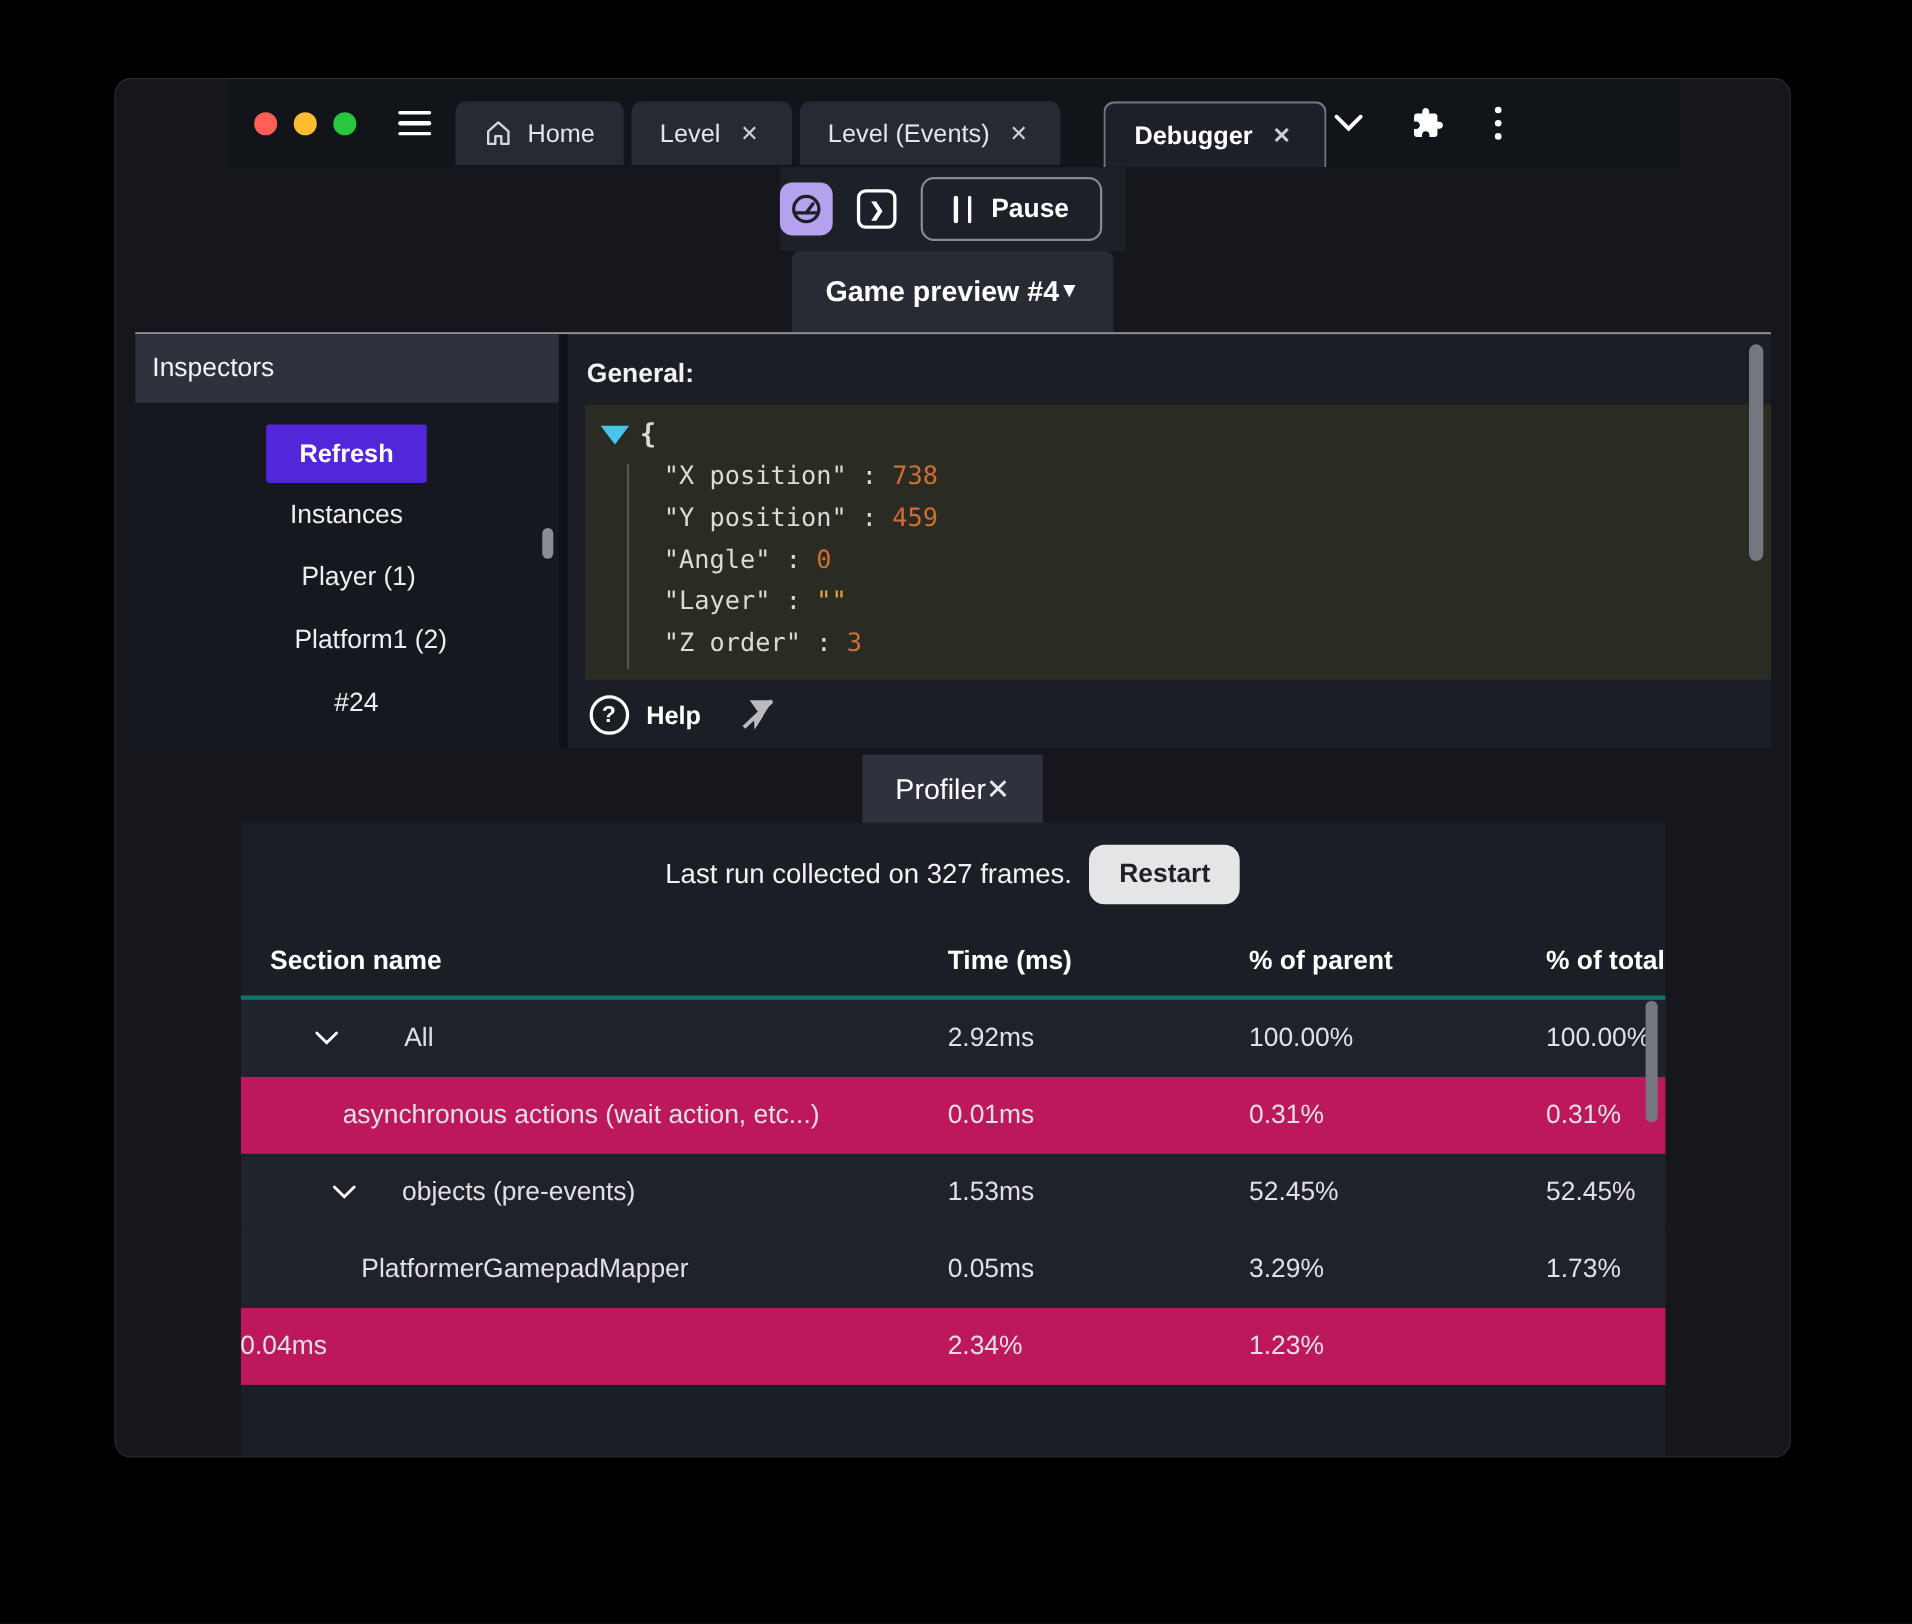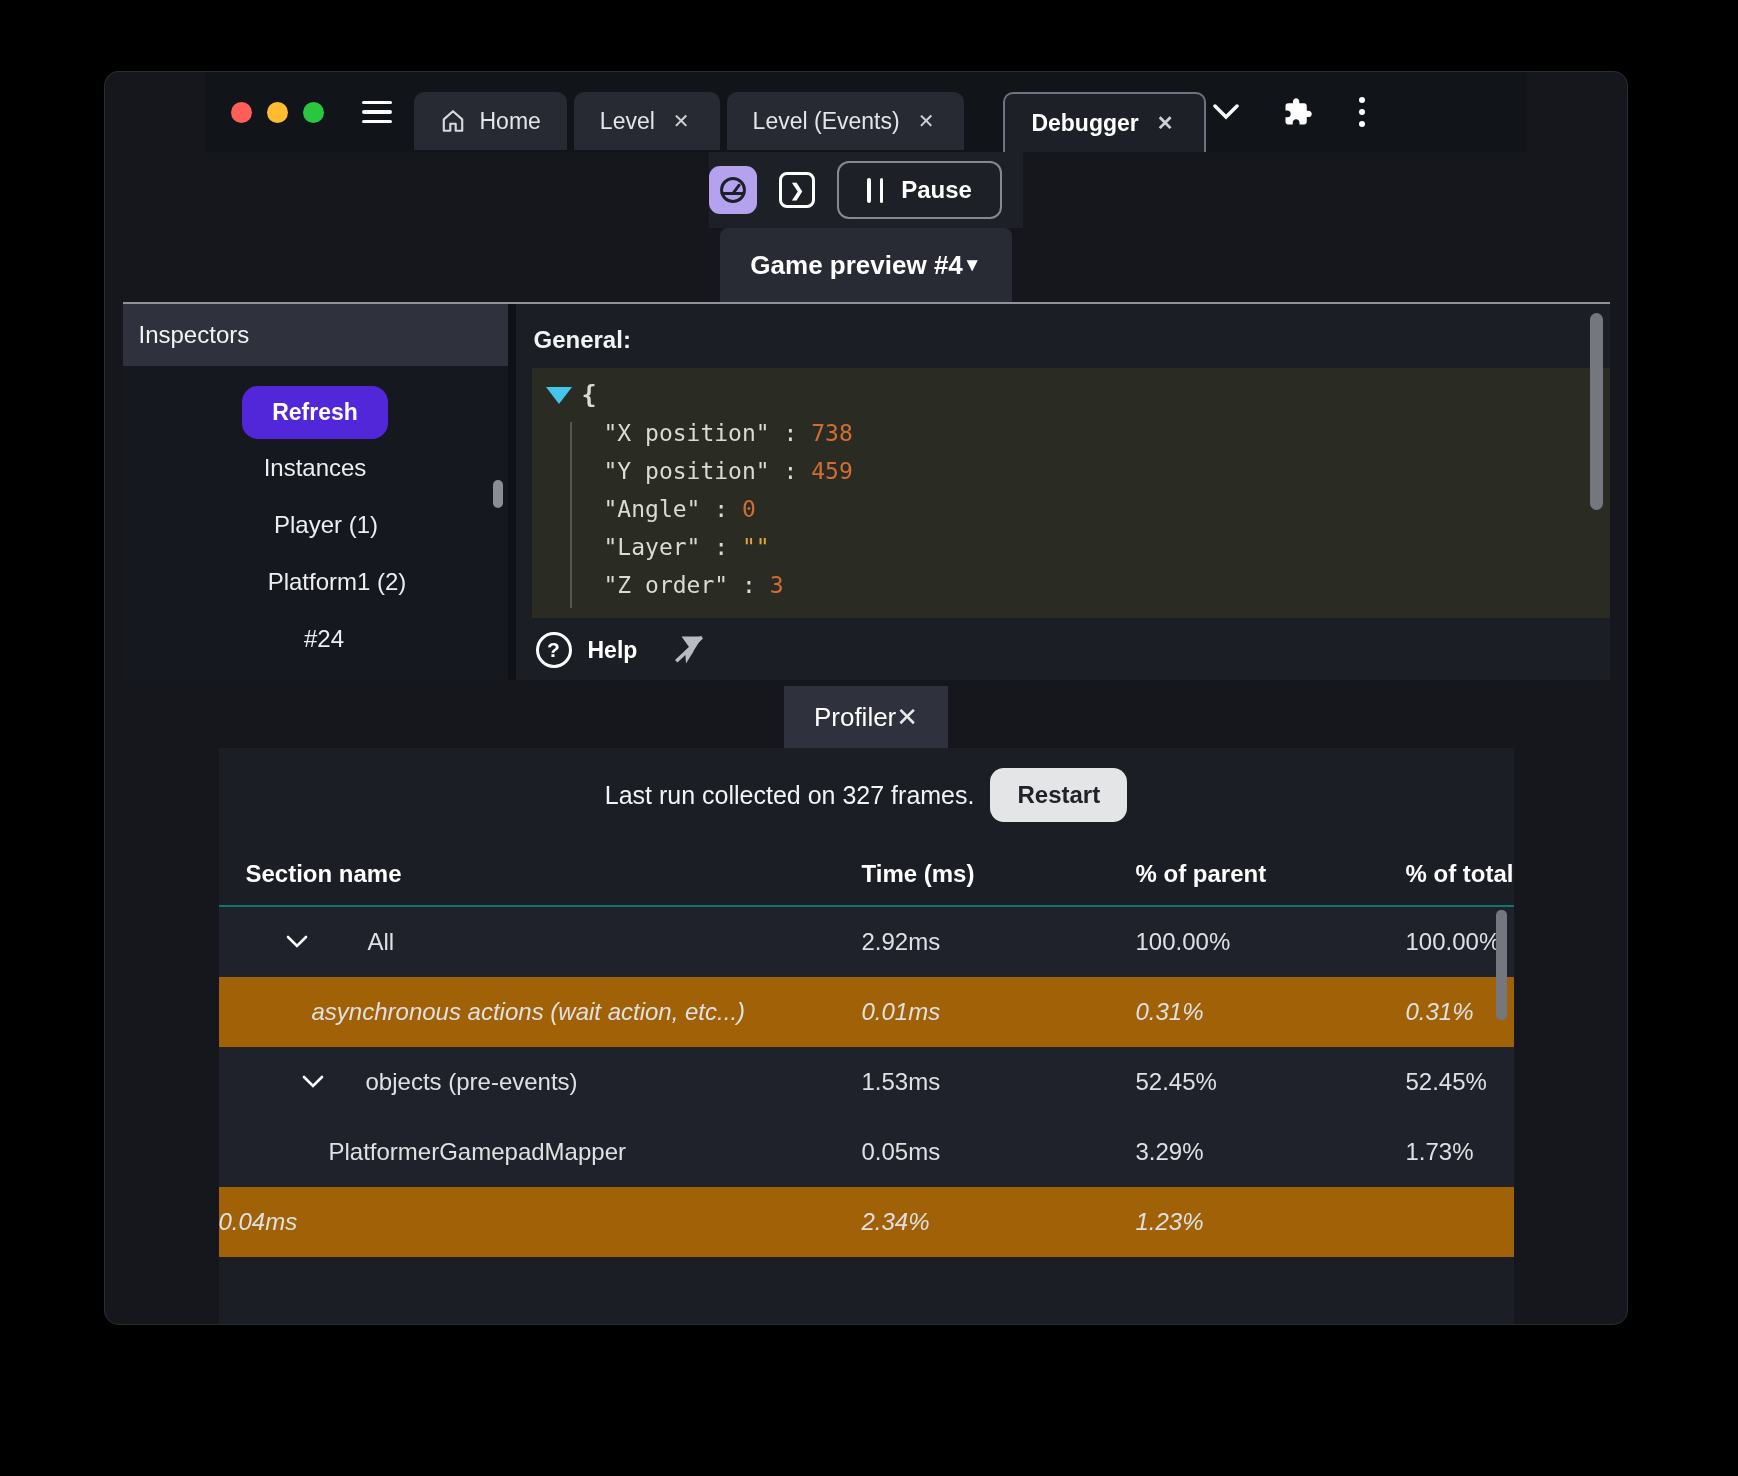--- a/index.html
+++ b/index.html
@@ -49,21 +49,21 @@
   .pause-bars i{width:3.5px;height:25px;background:#fff;border-radius:2px;}
   
   .preview-header{height:74px;background:#282b34;display:flex;align-items:center;padding:0 30px;flex:0 0 auto;border-radius:8px 8px 0 0;}
   .preview-title{font-size:26px;font-weight:600;color:#fff;}
   .preview-caret{margin-left:auto;color:#fff;font-size:19px;cursor:pointer;}
   
   .panels{height:376px;border-top:2px solid #8f929a;display:flex;background:#1b1e25;position:relative;flex:0 0 auto;}
   .left-panel{width:385px;flex:0 0 auto;border-right:8px solid #0f1116;background:#16181f;display:flex;flex-direction:column;position:relative;}
   .lp-header{height:62px;background:#2f323c;display:flex;align-items:center;padding-left:16px;font-size:24px;color:#f2f3f5;flex:0 0 auto;}
   .lp-body{flex:1;display:flex;flex-direction:column;align-items:center;position:relative;}
-  .refresh-btn{margin-top:20px;padding:13px 30px;border:none;border-radius:16px;background:#5226d9;color:#fff;font-size:23px;font-weight:bold;cursor:pointer;font-family:inherit;}
+  .refresh-btn{margin-top:20px;padding:13px 30px;border:none;border-radius:3px;background:#5226d9;color:#fff;font-size:23px;font-weight:bold;cursor:pointer;font-family:inherit;}
   .insp-item{height:57px;display:flex;align-items:center;justify-content:center;font-size:24px;color:#edeef1;width:100%;cursor:pointer;}
   .insp-item.l1{padding-left:22px;}
   .insp-item.l2{padding-left:44px;}
   .insp-item.l3{padding-left:18px;}
   .lp-scroll{position:absolute;right:5px;top:114px;width:10px;height:28px;border-radius:5px;background:#8a8d93;cursor:pointer;}
   .right-panel{flex:1;background:#1b1e25;padding:16px 0 0 16px;display:flex;flex-direction:column;position:relative;}
   .general-title{font-size:24px;font-weight:600;color:#f2f3f5;margin:6px 0 14px 2px;}
   .code-block{
     width:1078px;height:250px;background:#2a2c24;position:relative;
     font-family:"DejaVu Sans Mono", monospace;font-size:23px;line-height:38px;color:#dadbd3;
@@ -85,25 +85,25 @@
   
   .profiler-header{height:62px;background:#2f323c;display:flex;align-items:center;padding:0 30px;flex:0 0 auto;}
   .profiler-title{font-size:26px;color:#fff;}
   .profiler-close{margin-left:auto;font-size:26px;color:#e7e8ea;cursor:pointer;}
   .profiler-body{flex:1;background:#1b1e25;display:flex;flex-direction:column;position:relative;}
   .run-row{height:94px;display:flex;align-items:center;justify-content:center;gap:16px;flex:0 0 auto;}
   .run-text{font-size:25px;color:#f2f3f5;}
   .restart-btn{padding:13px 27px;border:none;border-radius:14px;background:#e4e5e7;color:#202229;font-size:24px;font-weight:bold;cursor:pointer;font-family:inherit;}
   .ptable{display:flex;flex-direction:column;flex:1;}
   .t-head,.t-row{display:grid;grid-template-columns:643px 274px 270px 1fr;align-items:center;}
-  .t-head{height:63px;font-size:24px;font-weight:bold;color:#fff;border-bottom:2px solid #0f766e;flex:0 0 auto;}
+  .t-head{height:63px;font-size:24px;font-weight:bold;color:#fff;border-bottom:4px solid #0f766e;flex:0 0 auto;}
   .t-head .c0{padding-left:27px;}
   .t-row{height:70px;font-size:24px;color:#dfe0e3;flex:0 0 auto;}
   .t-row.dark{background:#20222b;}
-  .t-row.lite{background:#a16207;font-style:italic;}
+  .t-row.lite{background:#be185d;}
   .namecell{display:flex;align-items:center;}
   .row-chev{width:22px;height:14px;flex:0 0 auto;cursor:pointer;}
   .ind-all{padding-left:67px;gap:60px;}
   .ind-child{padding-left:93px;}
   .ind-obj{padding-left:83px;gap:42px;}
   .ind-leaf{padding-left:110px;}
   .pf-scroll{position:absolute;right:7px;top:162px;width:11px;height:110px;border-radius:5px;background:#74777e;cursor:pointer;}
 </style>
 </head>
 <body>

